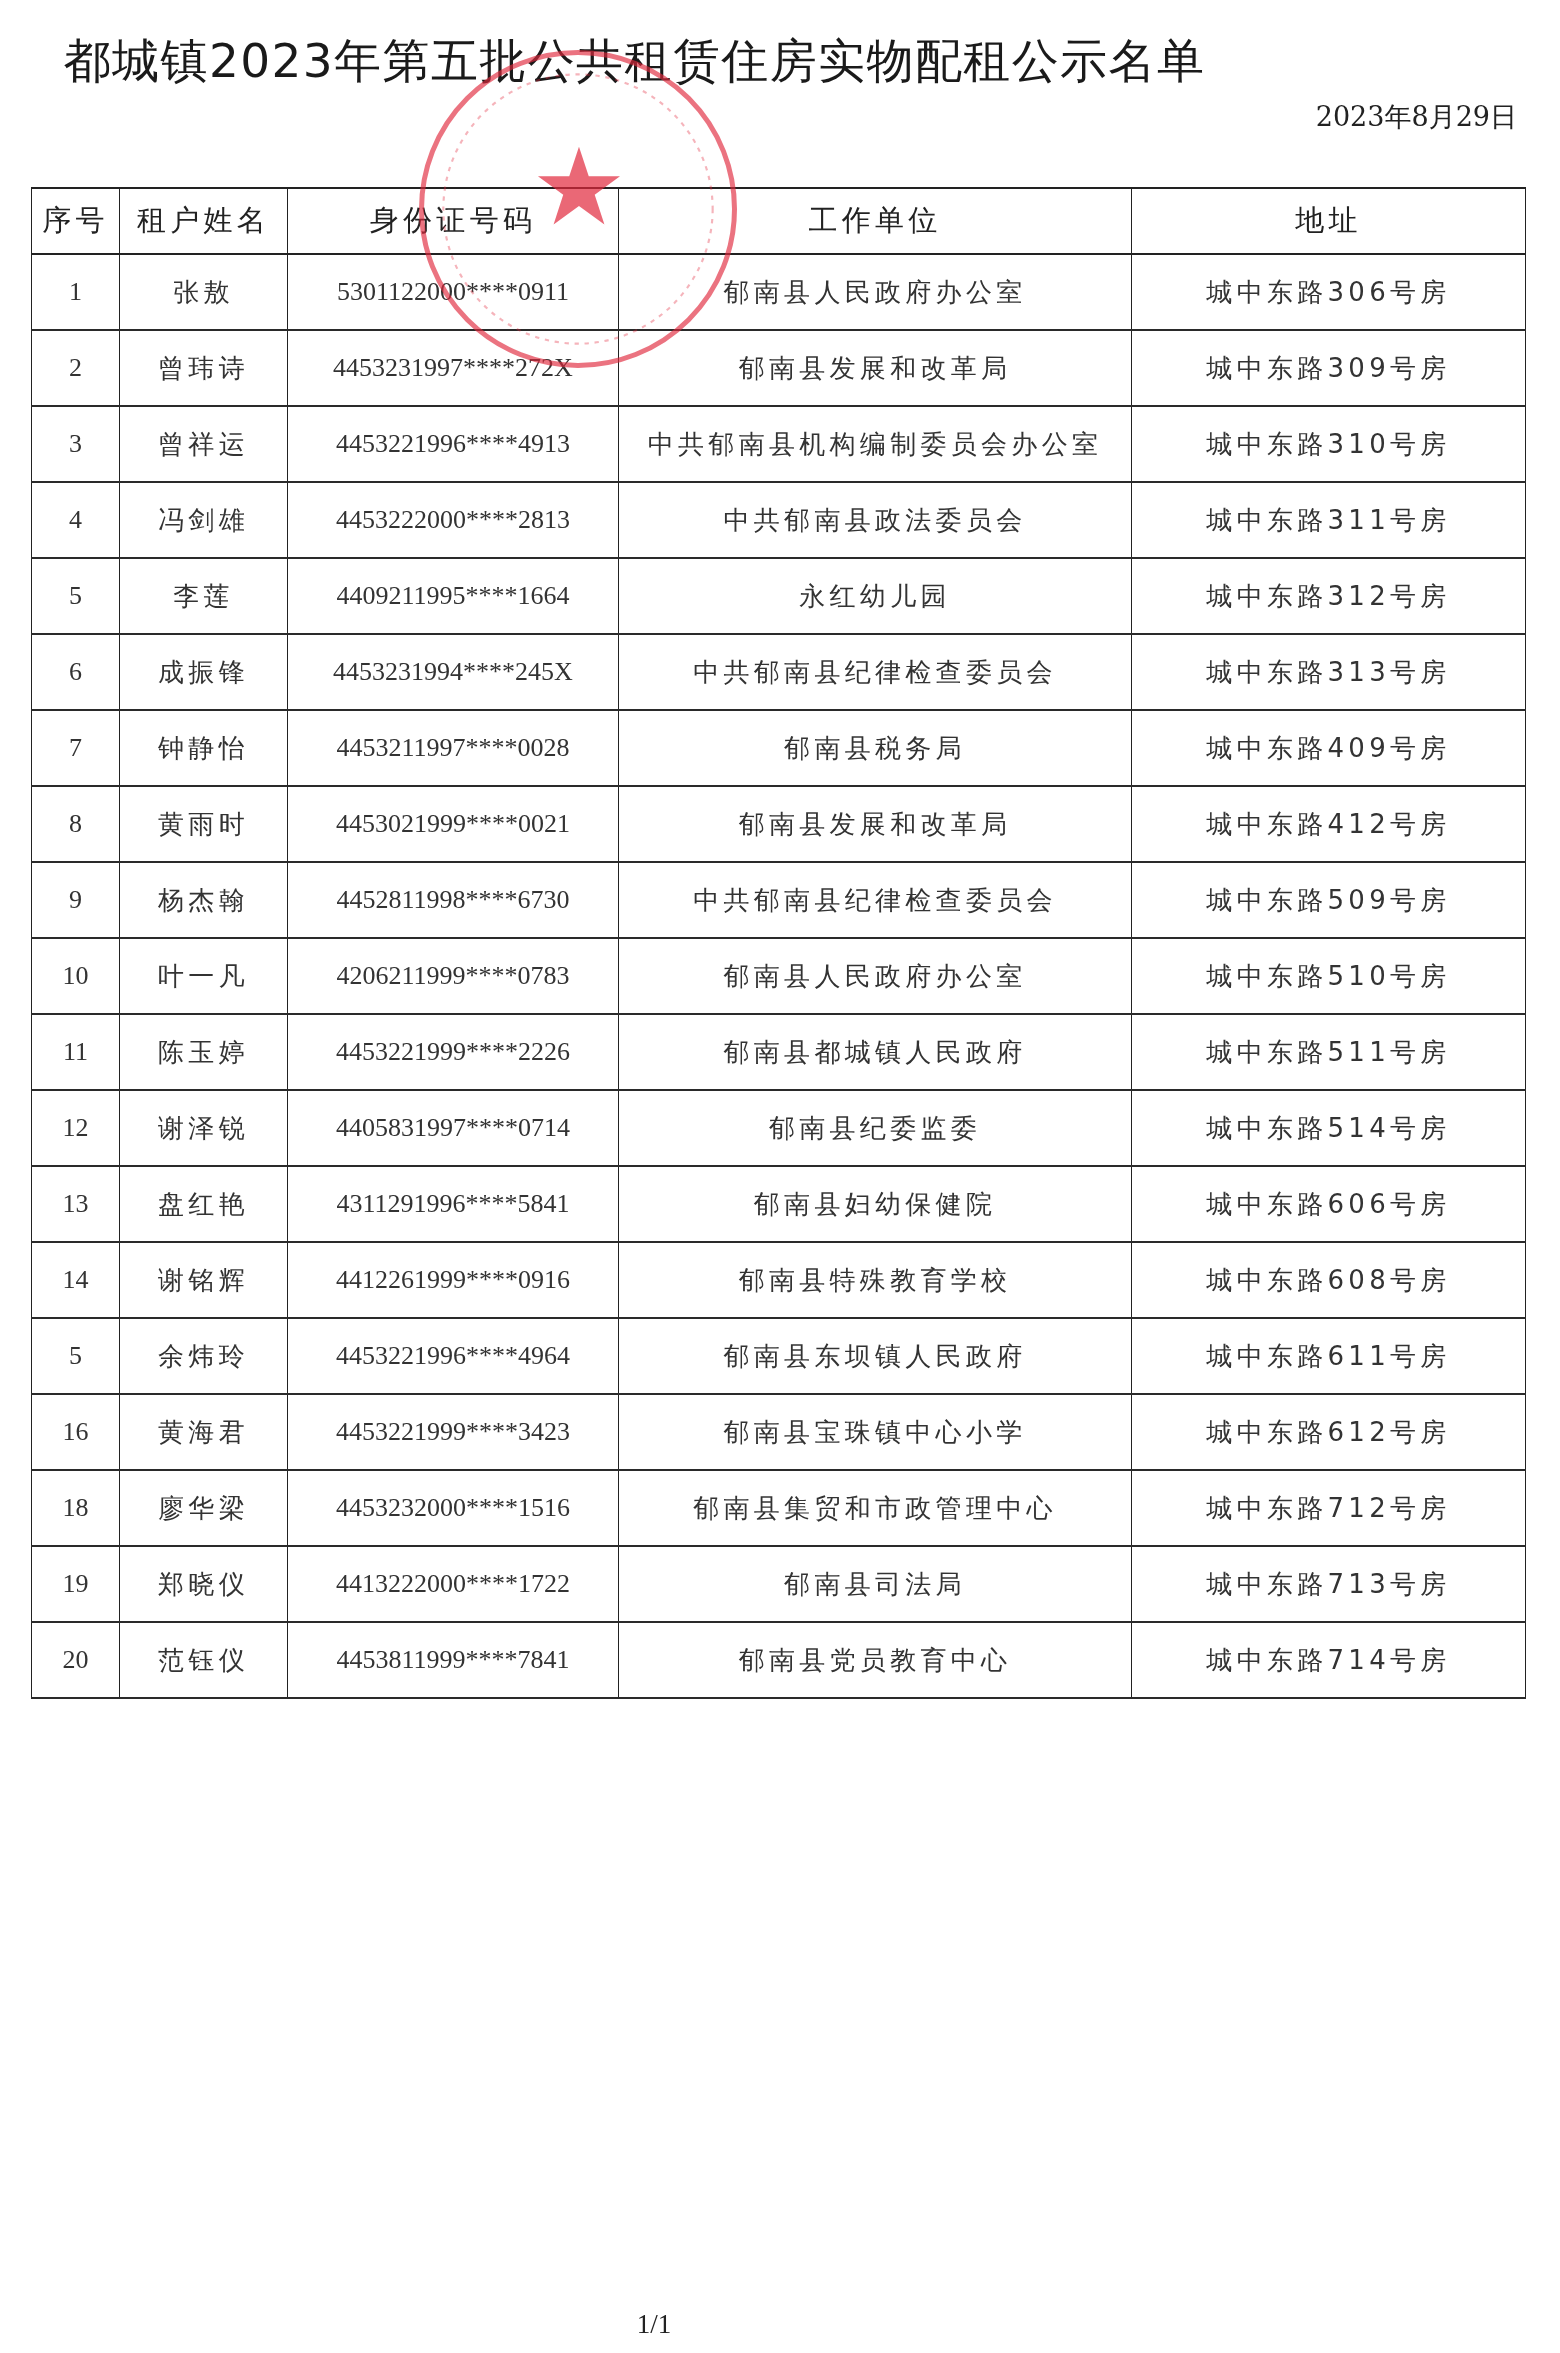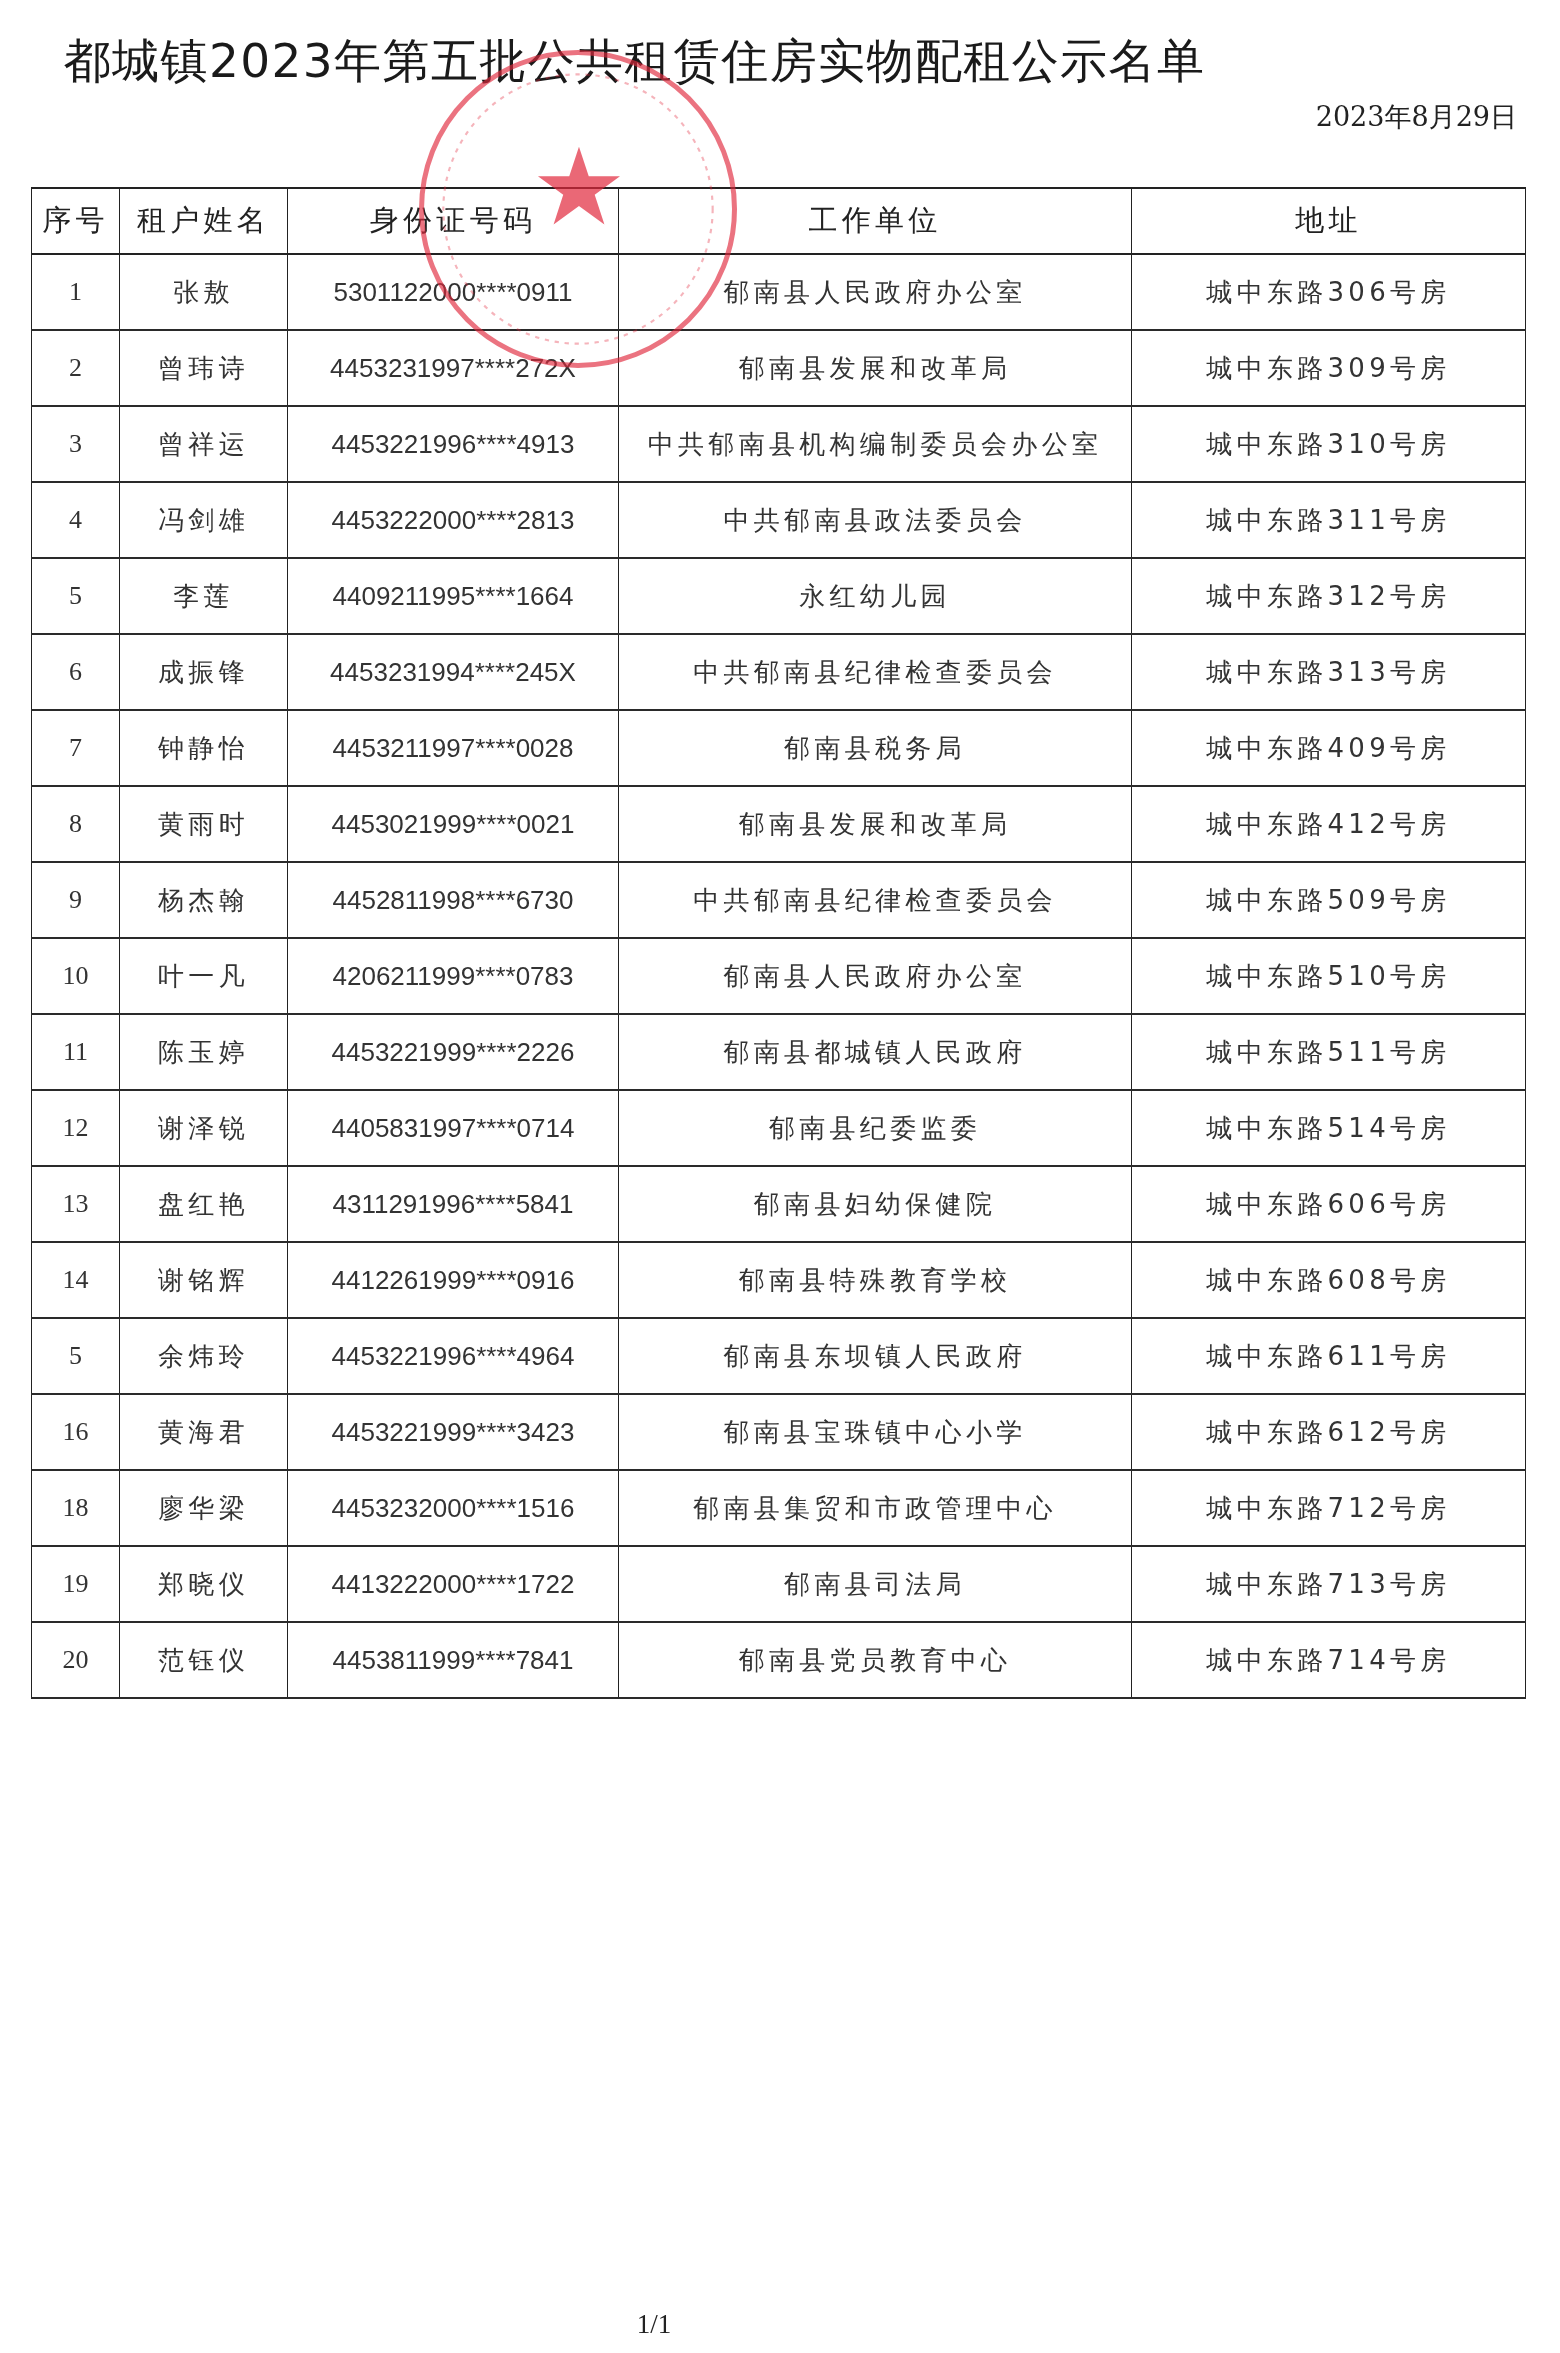--- a/index.html
+++ b/index.html
@@ -11,21 +11,21 @@
   .date { position:absolute; right:44px; top:99px; font-size:27px; color:#222; }
   table.roster { position:absolute; left:31px; top:152px; width:1493px;
                  border-collapse:collapse; table-layout:fixed;margin-top:35px; }
   table.roster th, table.roster td { border:1.4px solid #222; text-align:center;
                  vertical-align:middle; padding:0; font-weight:normal; }
   table.roster tr.row-h > th { border-top:2.9px solid #222; border-bottom:2.9px solid #222; height:64px;
                  font-family:"DejaVu Sans", "Liberation Sans", sans-serif; font-size:29px; letter-spacing:4.3px; }
   table.roster tbody td { height:74px; font-size:26px; color:#333;
                  border-bottom:2.9px solid #2a2a2a; }
   td.name, td.unit, td.addr { font-family:"DejaVu Sans", "Liberation Sans", sans-serif; letter-spacing:4.3px; }
-  td.id { font-family:Liberation Sans, sans-serif; font-size:27px; letter-spacing:0; }
+  td.id { font-family:Liberation Serif, serif; font-size:27px; letter-spacing:0; }
   td.seq { font-family:"Liberation Serif", "DejaVu Serif", serif; font-size:27px; }
   .stamp { position:absolute; left:419px; top:50px; width:308px; height:308px; border-radius:50%;
            border:5px solid rgba(225,40,60,0.65); pointer-events:none; }
   .stamp .star { position:absolute; left:107px; top:79px; font-size:107px; color:rgba(225,40,60,0.7);
                  font-family:"DejaVu Sans", sans-serif; line-height:1; }
   .stamp .ring { position:absolute; left:0; top:0; width:100%; height:100%; }
   .page-num { position:absolute; left:0; top:2309px; width:1308px; text-align:center; font-size:27px;
               font-family:"Liberation Serif", "DejaVu Serif", serif; color:#222; }
 </style>
 </head>

